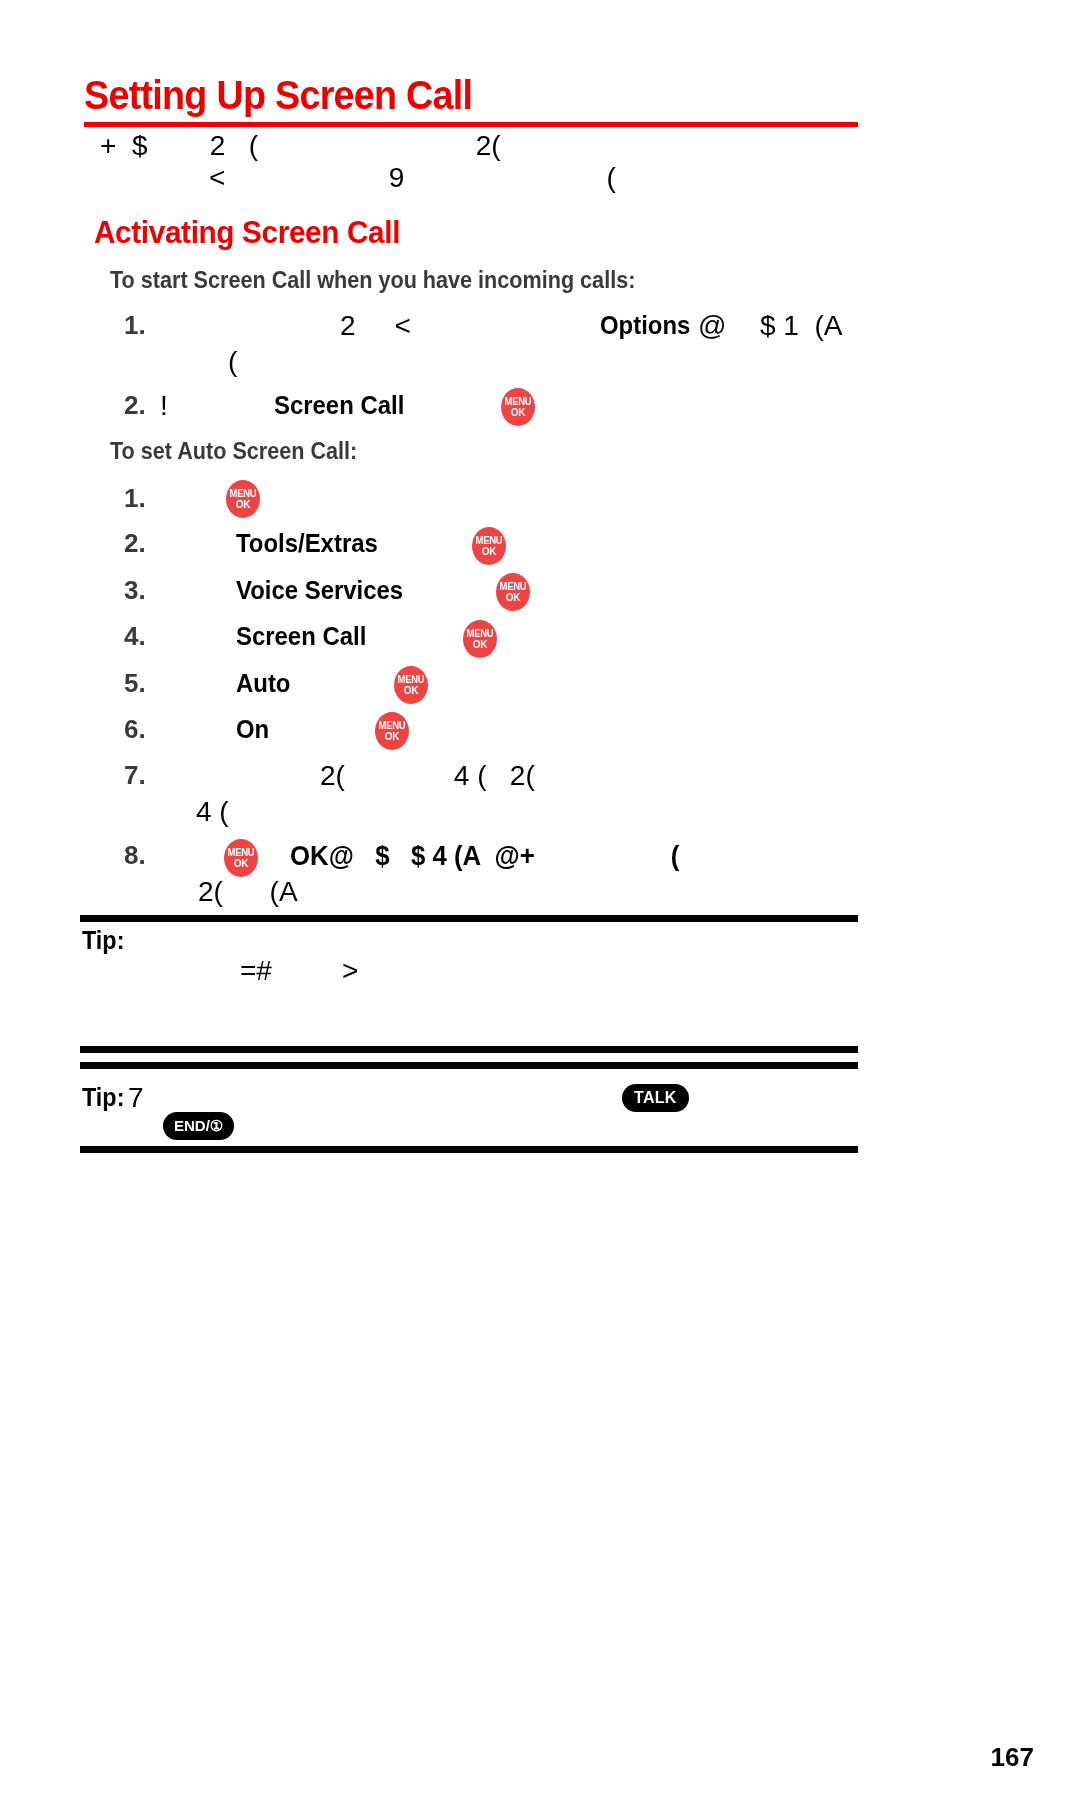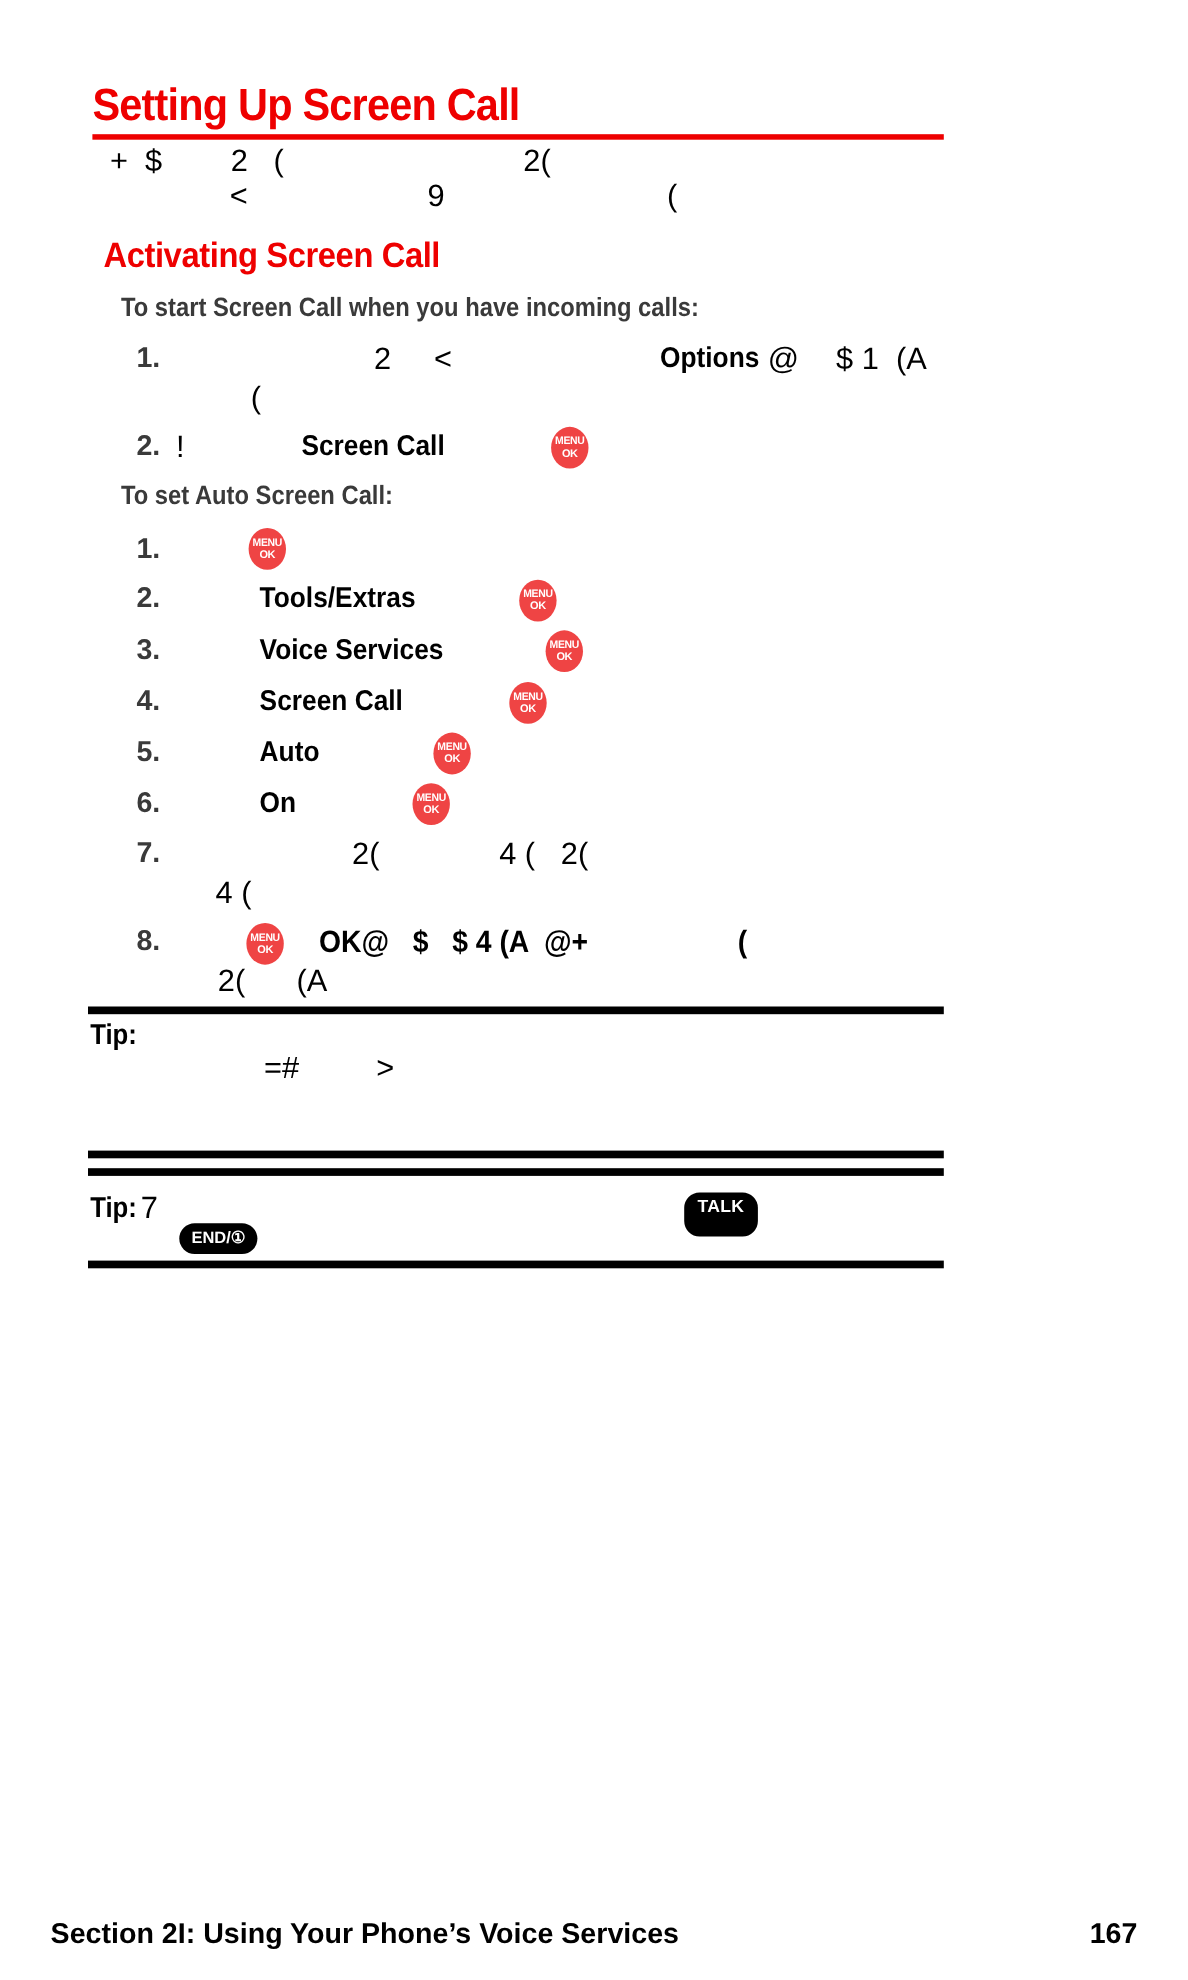--- a/index.html
+++ b/index.html
@@ -126,21 +126,21 @@
   .menuok .o {
     display: block;
     font-size: 10px;
     margin-top: 1px;
     letter-spacing: -0.3px;
   }
 
   
   .talkkey {
     position: absolute;
-    height: 40px;
+    height: 28px;
     padding: 0 12px;
     border-radius: 14px;
     background: #000000;
     color: #ffffff;
     font-family: "Liberation Sans", sans-serif;
     font-weight: bold;
     font-size: 16px;
     line-height: 28px;
     text-align: center;
     letter-spacing: 0.3px;
@@ -293,16 +293,15 @@
   <div class="glyphline" style="left:240px; top:955px; font-size:28px;">=#         &gt;</div>
   <div class="rule-thick" style="top:1046px;"></div>
 
   <div class="rule-thick" style="top:1062px;"></div>
   <div class="tip-label" style="left:82px; top:1082px;">Tip:</div>
   <div class="glyphline" style="left:128px; top:1082px; font-size:28px;">7</div>
   <div class="talkkey" style="left:622px; top:1084px;">TALK</div>
   <div class="endkey" style="left:163px; top:1112px;">END/①</div>
   <div class="rule-thick" style="top:1146px;"></div>
 
-  <div class="footer-text">Section 2I: Using Your Phone’s Voice Services</div>
   <div class="footer-page">167</div>
 
 </div>
 
 </body></html>

